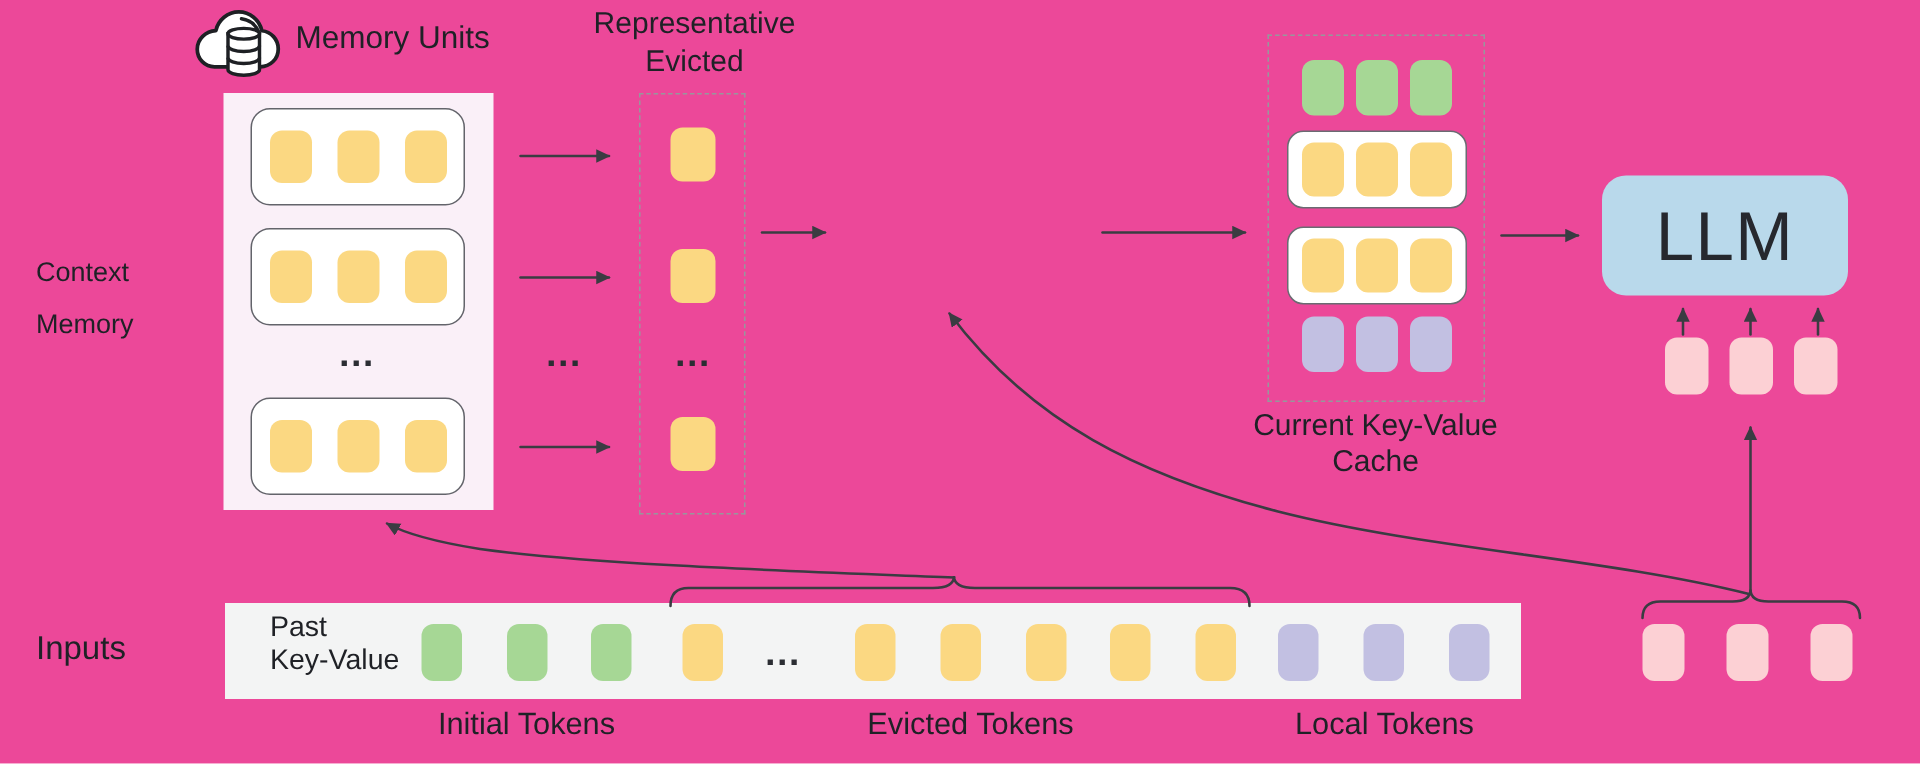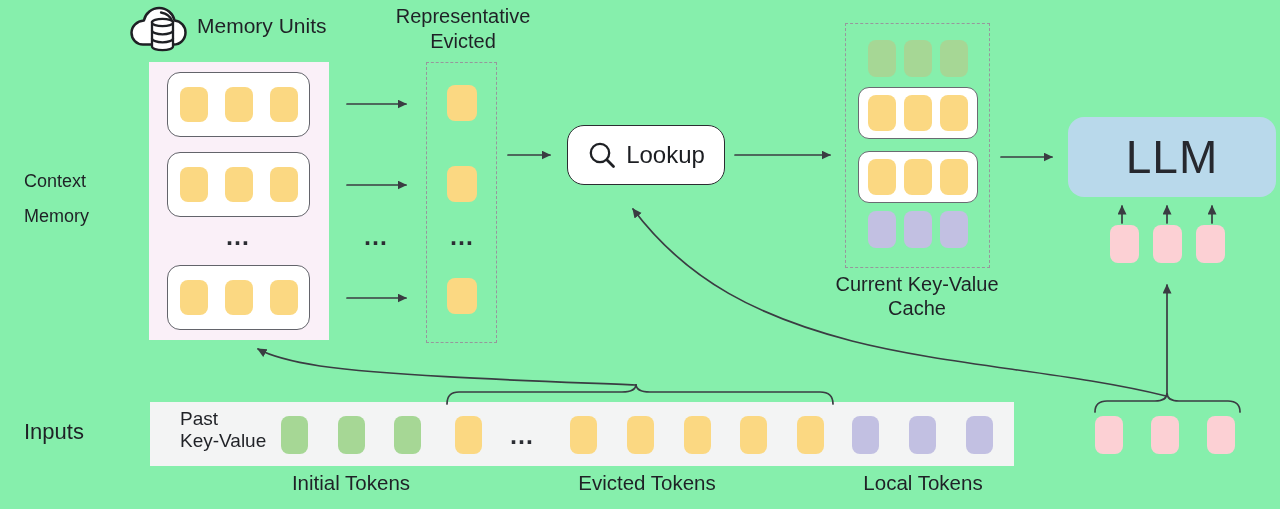--- a/index.html
+++ b/index.html
@@ -1,17 +1,17 @@
 <!DOCTYPE html>
 <html><head>
 <meta charset="utf-8">
 <style>
   html,body{margin:0;padding:0;background:#ffffff;}
   .canvas{
-    position:relative;width:1280px;height:509px;background:#86efac;overflow:hidden;
+    position:relative;width:1280px;height:509px;background:#ec4899;overflow:hidden;
     font-family:"Liberation Sans","DejaVu Sans",sans-serif;color:#1f2126;
   }
   .abs{position:absolute;}
   .lbl{color:#1f2126;white-space:pre-line;}
   
   .memory-panel{left:149px;top:62px;width:180px;height:278px;}
   .inputs-strip{left:150px;top:402px;width:864px;height:64px;}
   .dashed-box{border:1.5px dashed #97979c;box-sizing:border-box;background:transparent;}
   .rep-box{left:426px;top:62px;width:71px;height:281px;}
   .cache-box{left:845px;top:23px;width:145px;height:245px;}
@@ -29,21 +29,21 @@
     left:50%;transform:translateX(-50%);background:#ffffff;
   }
   .dots{display:flex;align-items:center;justify-content:center;
     font-weight:700;font-size:25px;letter-spacing:1px;color:#2b2d33;}
   .lookup-button{
     left:567px;top:125px;width:158px;height:60px;box-sizing:border-box;background:#ffffff;
     border:1.6px solid #2b2d31;border-radius:17px;display:flex;align-items:center;justify-content:center;gap:9px;
   }
   .lookup-label{font-size:24px;color:#1c1e22;}
   .llm-box{
-    left:1068px;top:117px;width:208px;height:80px;border-radius:16px;
+    left:1068px;top:117px;width:164px;height:80px;border-radius:16px;
     display:flex;align-items:center;justify-content:center;
     font-size:46px;font-weight:500;letter-spacing:1px;color:#26282e;
   }
   .overlay{position:absolute;left:0;top:0;z-index:6;pointer-events:none;}
   .icon-wrap{line-height:0;}
 </style>
 </head>
 <body>
 
 <div class="canvas">
@@ -91,29 +91,20 @@
       <span class="token" style="background: rgb(251, 216, 130);"></span>
     </div>
   <div class="abs tokens" style="left:447px;top:166px;--tw:30px;--th:36px;">
       <span class="token" style="background: rgb(251, 216, 130);"></span>
     </div>
   <div class="abs dots" style="left:436px;top:221px;width:52px;height:30px;">…</div>
   <div class="abs tokens" style="left:447px;top:278px;--tw:30px;--th:36px;">
       <span class="token" style="background: rgb(251, 216, 130);"></span>
     </div>
 
-  <div class="abs lookup-button">
-    <span class="icon-wrap">
-      <svg width="30" height="30" viewBox="0 0 30 30">
-        <circle cx="13" cy="13" r="9.2" fill="none" stroke="#1e2024" stroke-width="2.3"></circle>
-        <line x1="19.8" y1="19.8" x2="26.5" y2="26.5" stroke="#1e2024" stroke-width="2.8" stroke-linecap="round"></line>
-      </svg>
-    </span>
-    <span class="lookup-label">Lookup</span>
-  </div>
 
   <div class="abs dashed-box cache-box">
     <div class="abs tokens cache-row" style="top:16px;">
         <span class="token" style="background: rgb(166, 215, 149);"></span>
         <span class="token" style="background: rgb(166, 215, 149);"></span>
         <span class="token" style="background: rgb(166, 215, 149);"></span>
       </div>
     <div class="abs tokens cache-sub-box" style="top:63px;">
         <span class="token" style="background: rgb(251, 216, 130);"></span>
         <span class="token" style="background: rgb(251, 216, 130);"></span>

